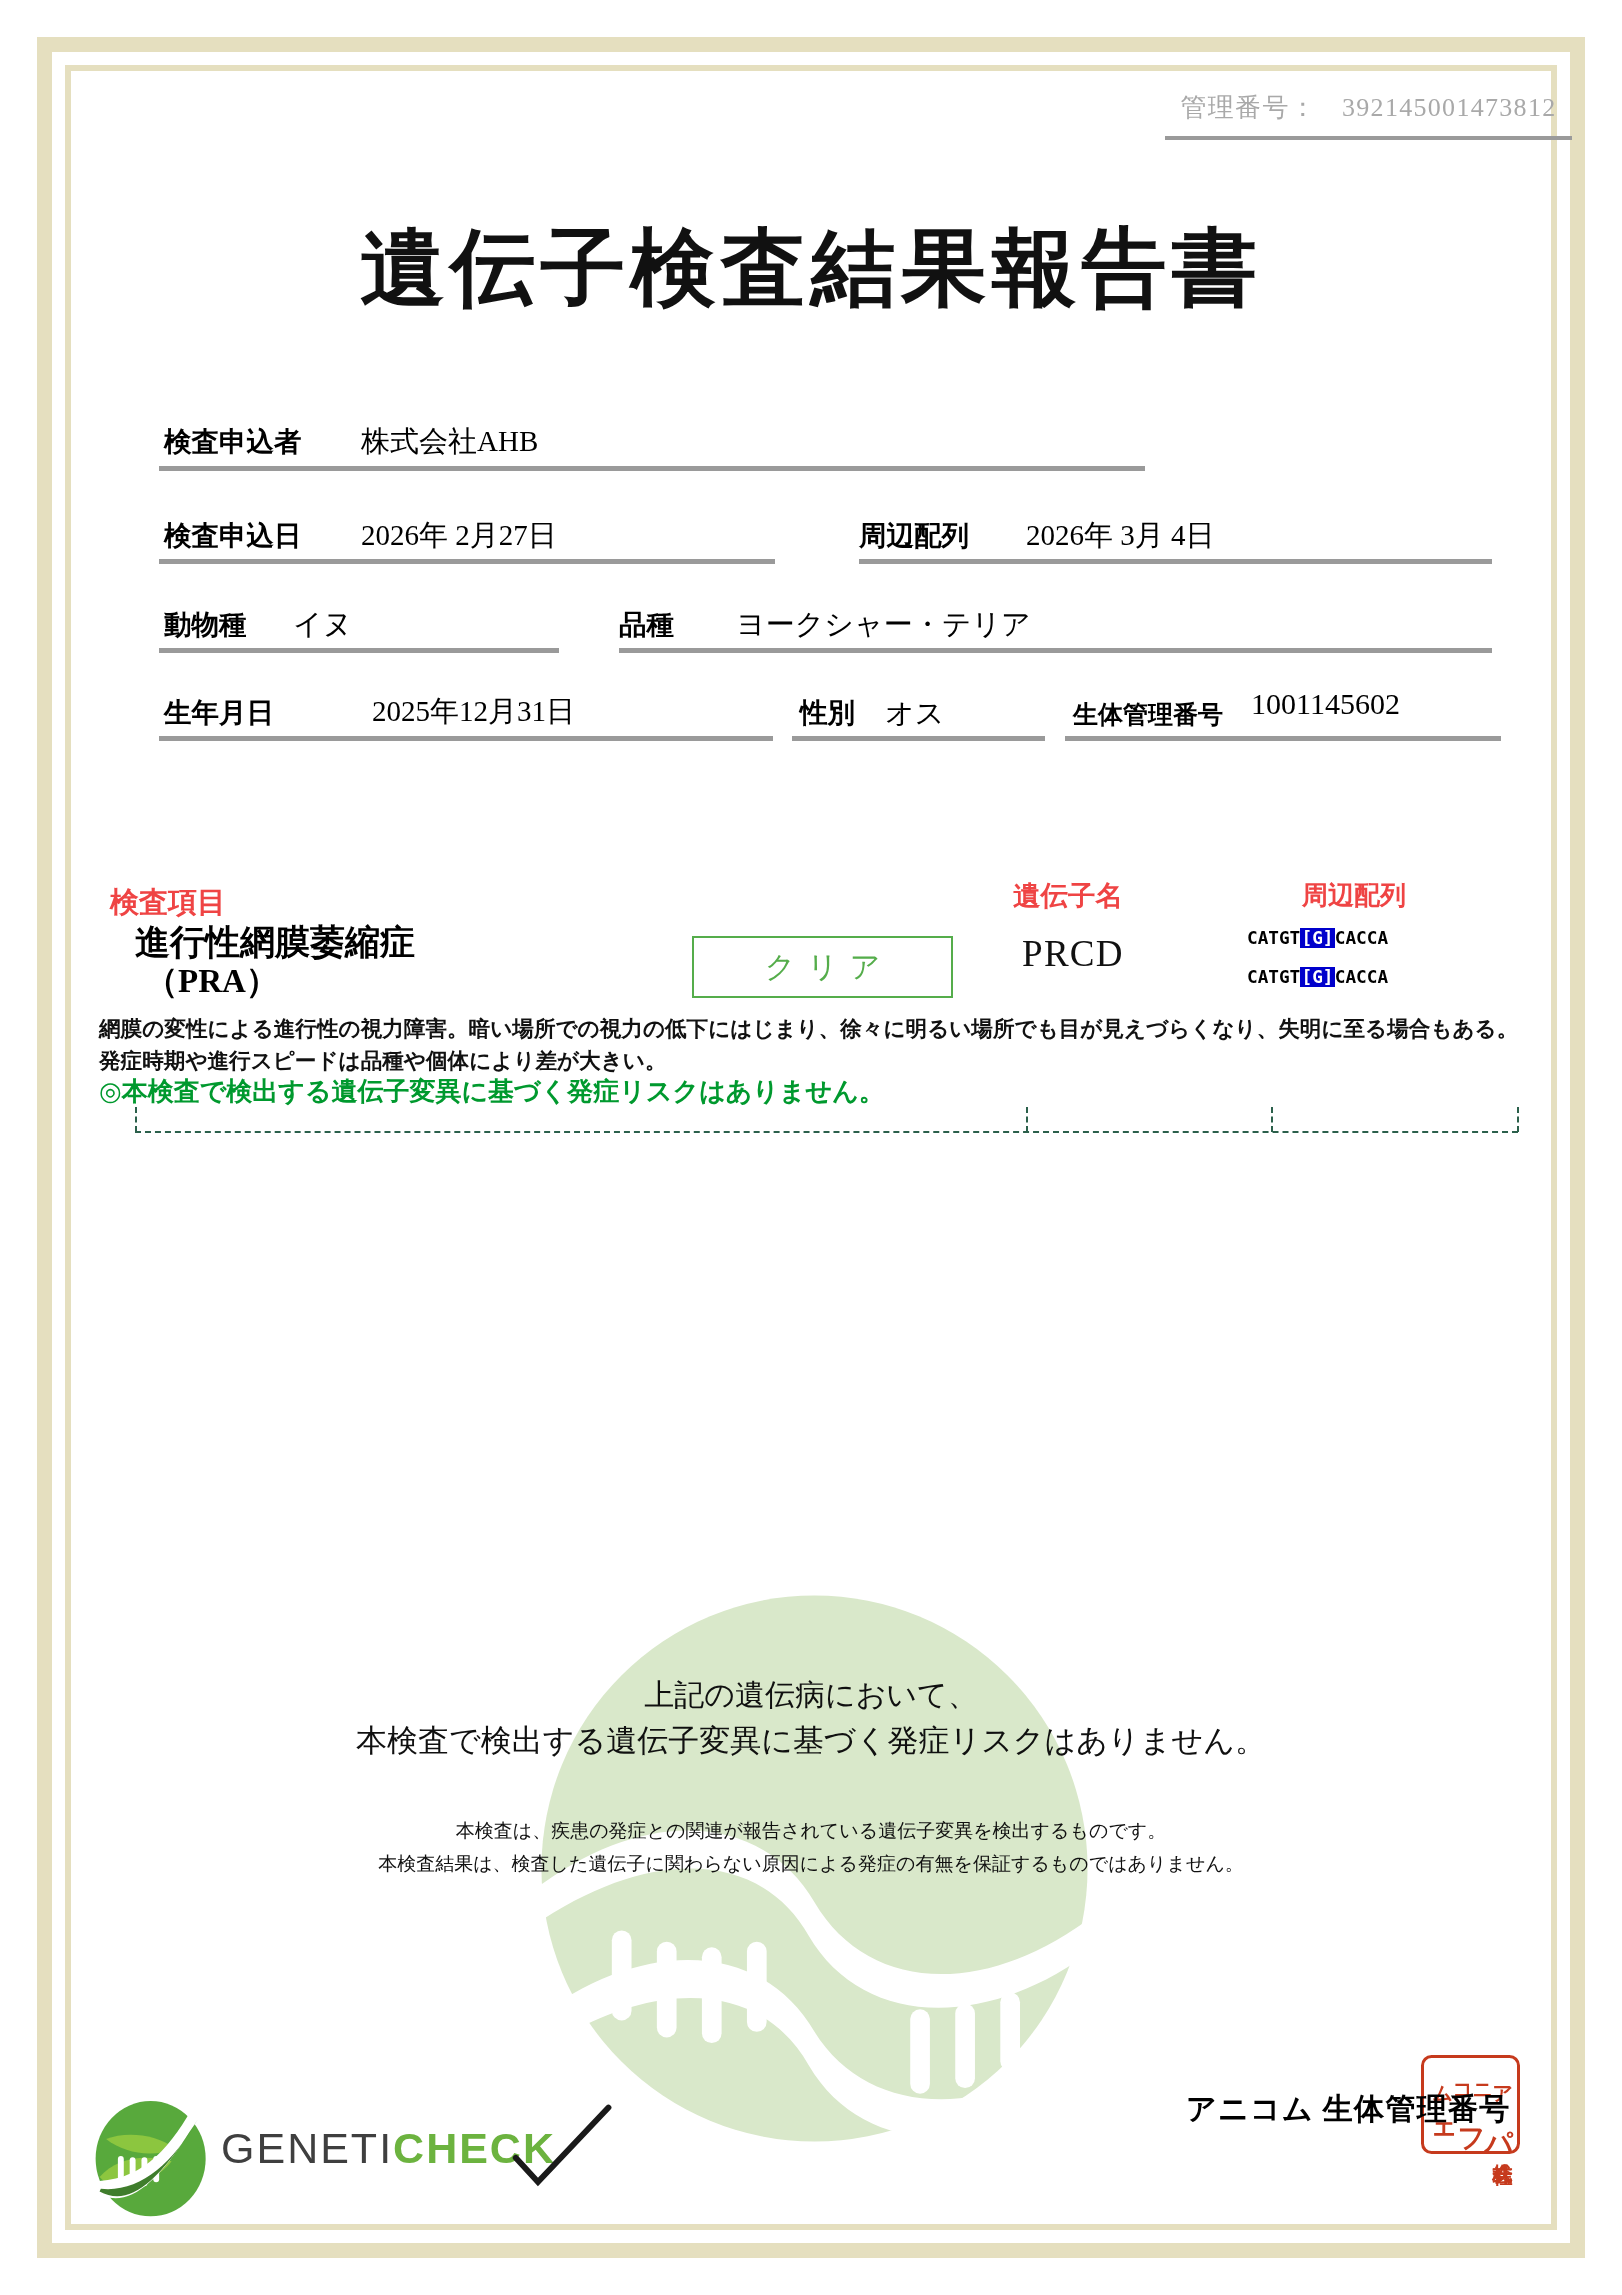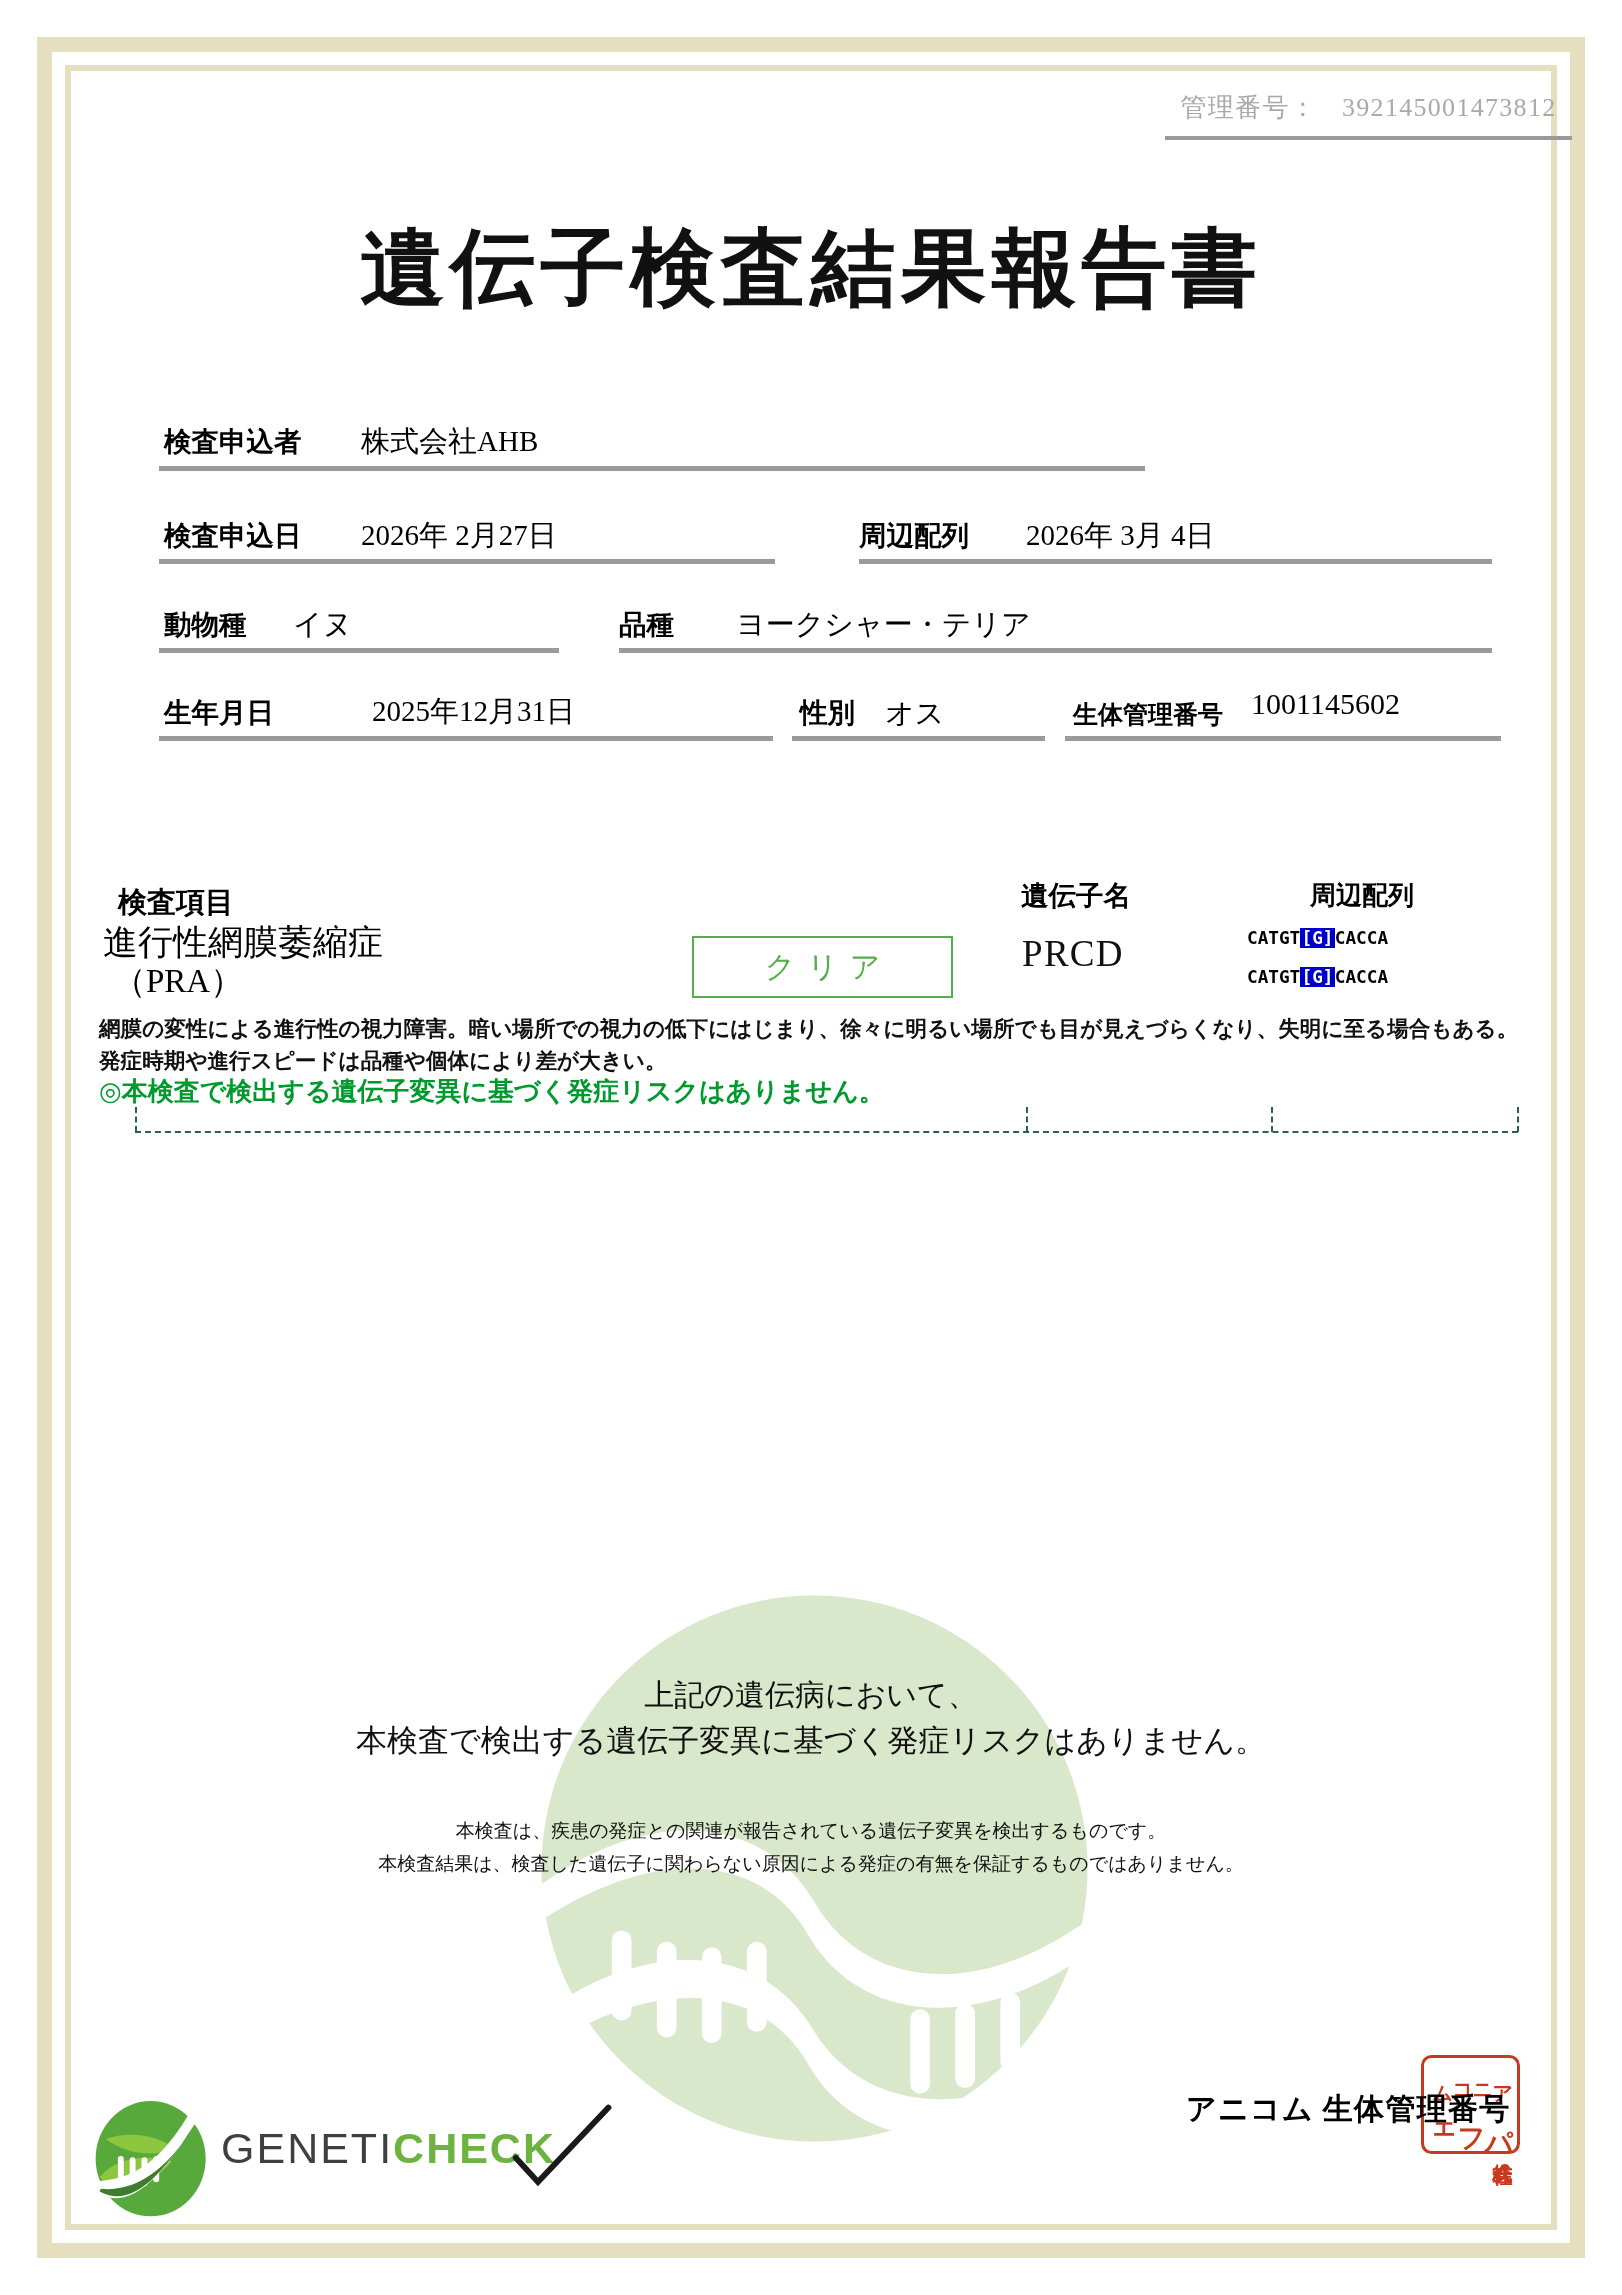--- a/index.html
+++ b/index.html
@@ -19,22 +19,22 @@
   .mgmt{left:1165px;top:90px;width:407px;text-align:center;color:#a9a9a9;font-size:26px;letter-spacing:1.3px;
         border-bottom:4.6px solid #9a9a9a;padding-bottom:10.5px;z-index:2;}
   .mgmt .sp{display:inline-block;width:25px;}
 
   .title{left:0;top:211px;width:100%;text-align:center;font-size:85px;font-weight:bold;letter-spacing:5.2px;z-index:2;}
 
   .flabel{font-size:27.5px;font-weight:bold;color:#000;z-index:2;}
   .fvalue{font-size:29px;color:#000;z-index:2;}
   .uline{height:4.6px;background:#9a9a9a;z-index:1;}
 
-  .green-h{color:#000000;font-weight:bold;z-index:2;margin-left:8px;}
-  .disease{font-size:35px;font-weight:normal;color:#000;z-index:2;}
+  .green-h{color:#ef4444;font-weight:bold;z-index:2;}
+  .disease{font-size:35px;font-weight:bold;color:#000;z-index:2;margin-left:32px;}
 
   .result-box{left:692px;top:936px;width:257px;height:58px;border:2.6px solid #55ad4b;z-index:2;
               display:flex;align-items:center;justify-content:center;}
   .result-box span{color:#55ad4b;font-size:30px;letter-spacing:11.8px;padding-left:11.8px;}
 
   .gene{left:1022px;top:932px;font-size:37px;letter-spacing:1.3px;z-index:2;}
 
   .seq{font-size:17.7px;font-weight:bold;color:#000;z-index:2;white-space:nowrap;}
   .seq .hl{background:#0000cc;color:#ffffff;padding:0 1.3px;}
 

